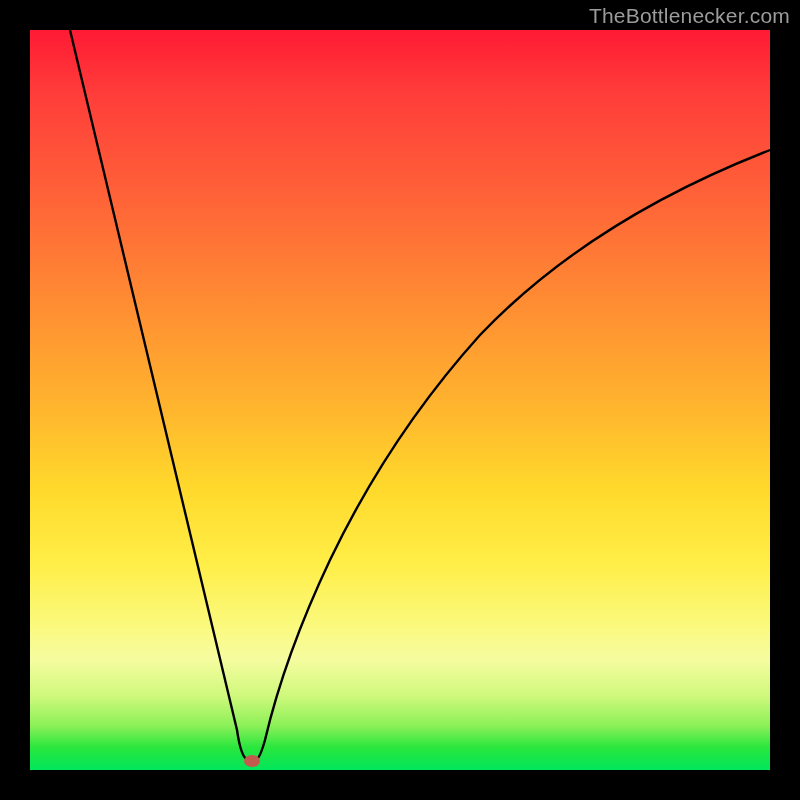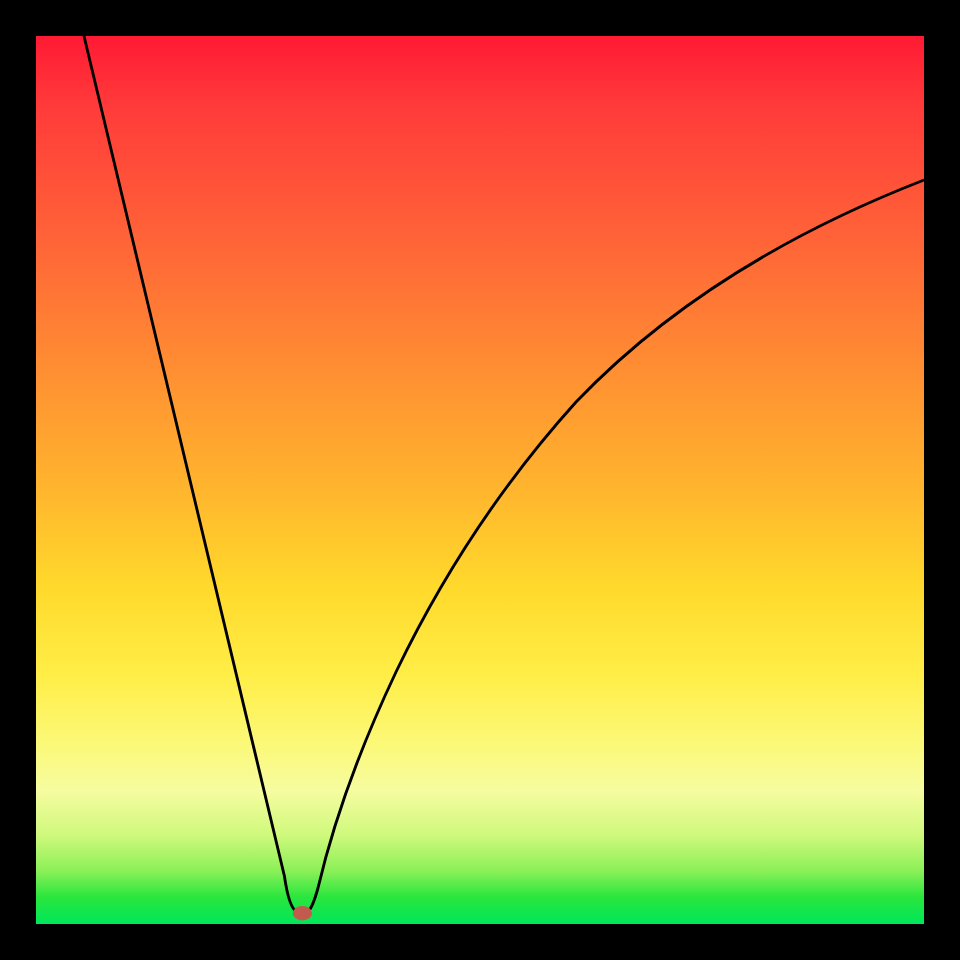--- a/index.html
+++ b/index.html
@@ -61,20 +61,21 @@
     overflow: visible;
   }
   .dot {
     fill: #c25b4e;
   }
 </style>
 </head>
 <body>
 
 <div class="frame">
+  <div class="watermark">TheBottlenecker.com</div>
   <div class="plot">
     <svg class="curve" viewBox="0 0 740 740">
       <path d="M 40 0
                L 207 700
                Q 211 728 218 730
                L 226 730
                Q 230 728 235 710
                Q 255 625 300 530
                Q 360 405 450 305
                Q 560 190 740 120" fill="none" stroke="#000" stroke-width="2.4"></path>

